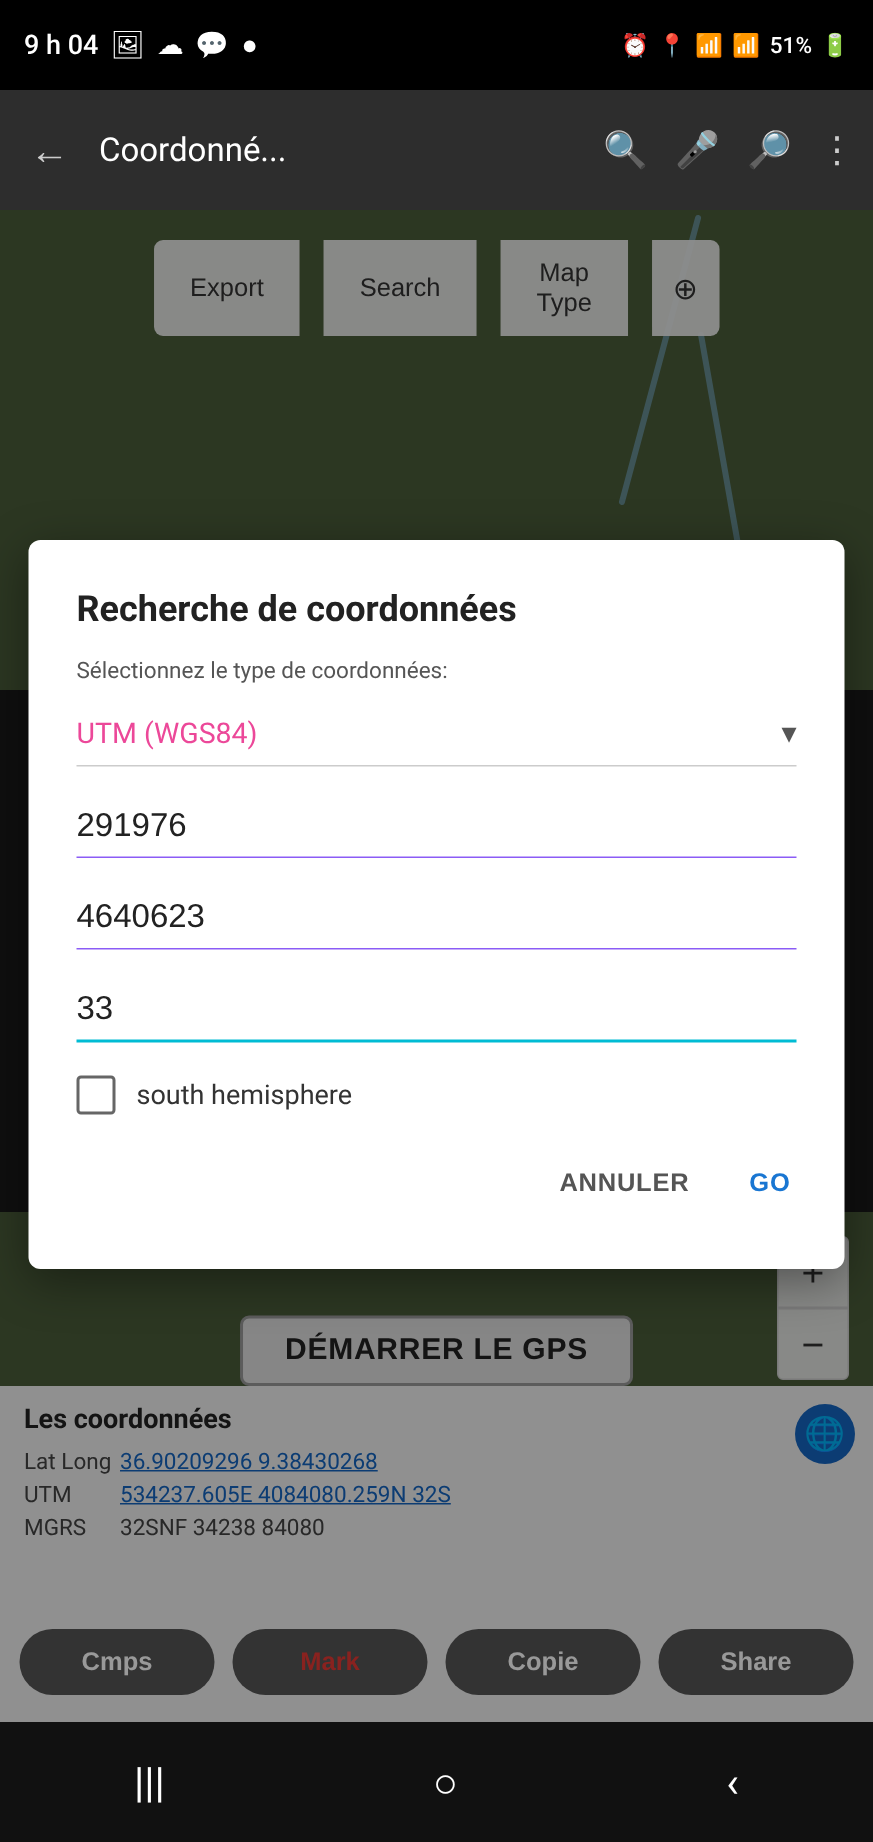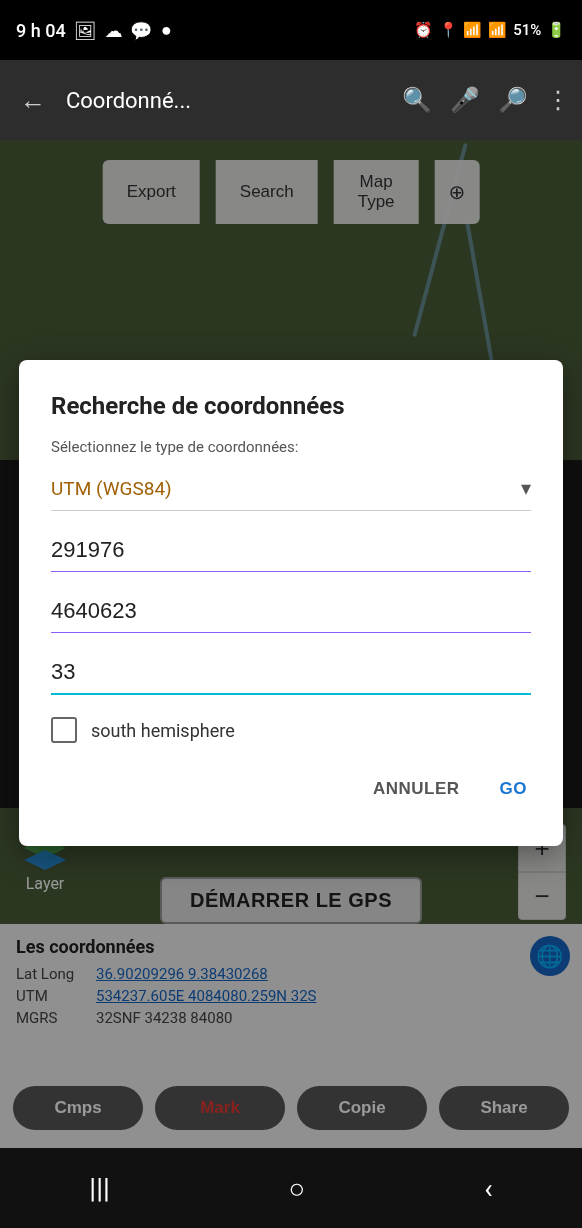--- a/index.html
+++ b/index.html
@@ -138,21 +138,21 @@
       display: flex;
       align-items: center;
       justify-content: space-between;
       padding: 10px 0;
       border-bottom: 1px solid #ccc;
       margin-bottom: 18px;
       cursor: pointer;
     }
     .dialog-dropdown-text {
       font-size: 19px;
-      color: #a16207;
+      color: #ec4899;
     }
     .dialog-dropdown-arrow {
       font-size: 20px;
       color: #555;
     }
     .dialog-input {
       width: 100%;
       font-size: 22px;
       color: #222;
       border: none;
@@ -297,21 +297,21 @@
     }
     .coords-title {
       font-size: 18px;
       font-weight: 700;
       color: #222;
       margin-bottom: 8px;
     }
     .coords-row {
       display: flex;
       align-items: center;
-      gap: 20px;
+      gap: 4px;
       margin-bottom: 4px;
     }
     .coords-key {
       font-size: 15px;
       color: #444;
       width: 60px;
       flex-shrink: 0;
     }
     .coords-val {
       font-size: 15px;
@@ -461,31 +461,20 @@
       <button class="dialog-btn btn-go">GO</button>
     </div>
   </div>
 </div>
 
 <div class="map-bottom-area">
   <div class="zoom-controls">
     <button class="zoom-btn">+</button>
     <button class="zoom-btn">−</button>
   </div>
-  <div class="layer-btn-container">
-
-    <div class="layer-icon">
-      <svg width="50" height="50" viewBox="0 0 50 50">
-        <polygon points="25,6 46,16 25,26 4,16" fill="#e53935" opacity="0.85"></polygon>
-        <polygon points="25,18 46,28 25,38 4,28" fill="#4caf50" opacity="0.85"></polygon>
-        <polygon points="25,30 46,40 25,50 4,40" fill="#2196f3" opacity="0.85"></polygon>
-      </svg>
-    </div>
-    <span class="layer-label">Layer</span>
-  </div>
 </div>
 
 <div class="google-logo-area">
   <span style="font-size:18px;font-weight:700;">
     <span style="color:#4285F4">G</span><span style="color:#EA4335">o</span><span style="color:#FBBC05">o</span><span style="color:#4285F4">g</span><span style="color:#34A853">l</span><span style="color:#EA4335">e</span>
   </span>
 </div>
 
 <div class="gps-btn-area">
   <button class="gps-btn">DÉMARRER LE GPS</button>

